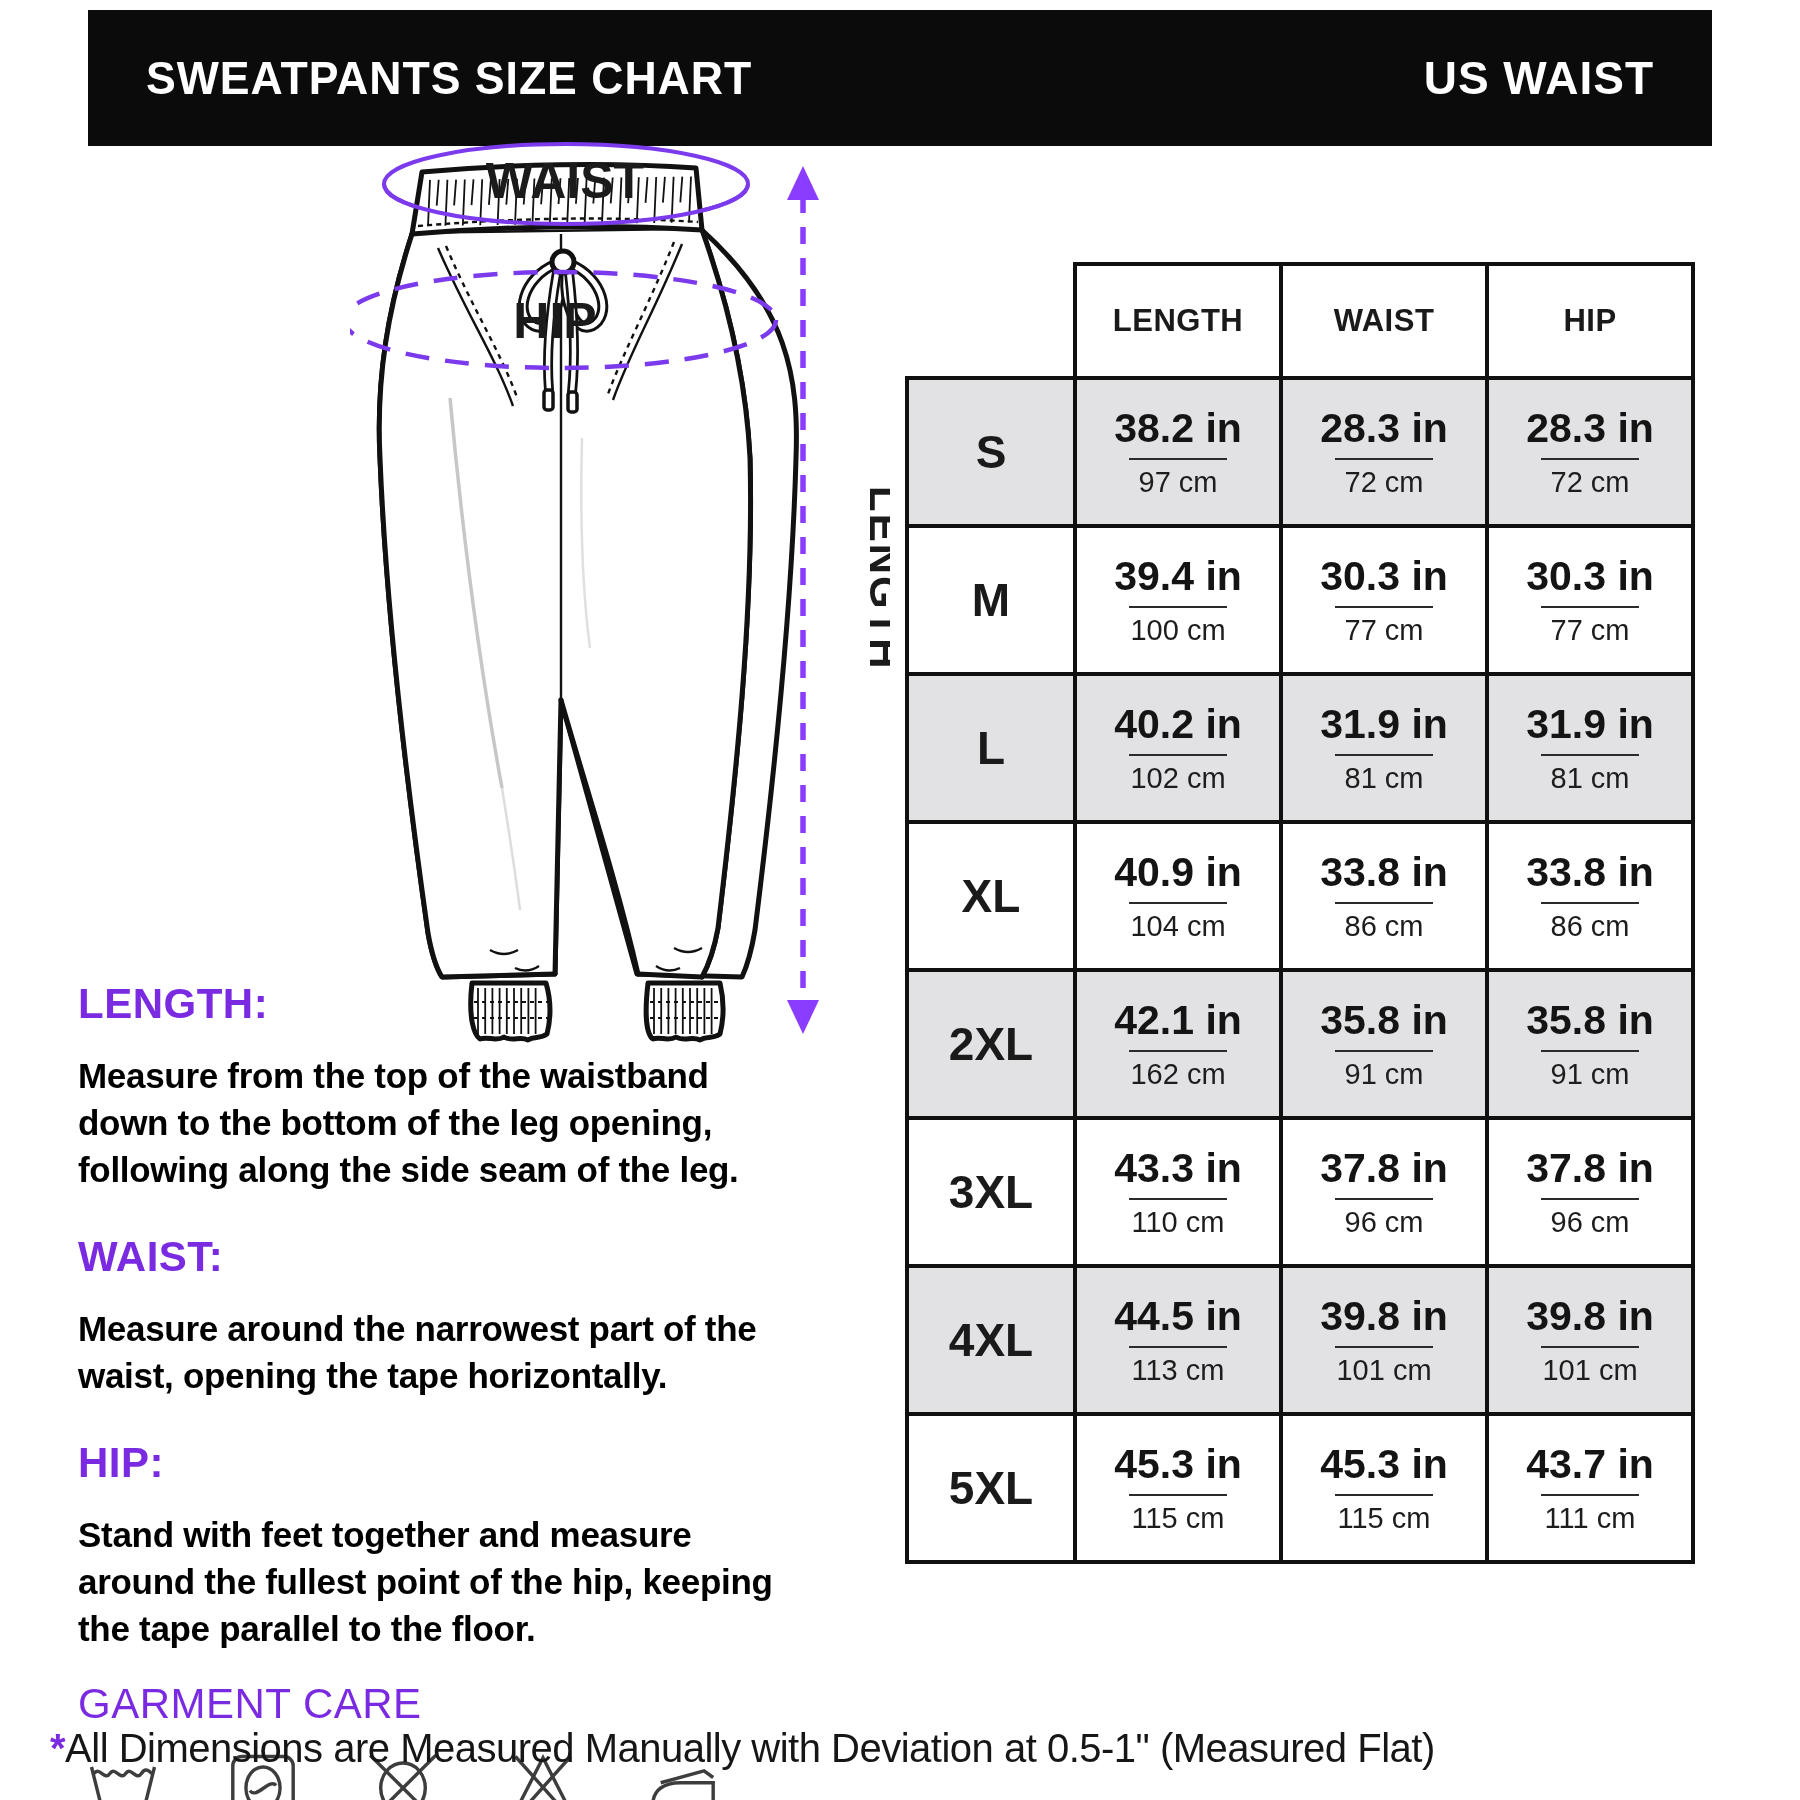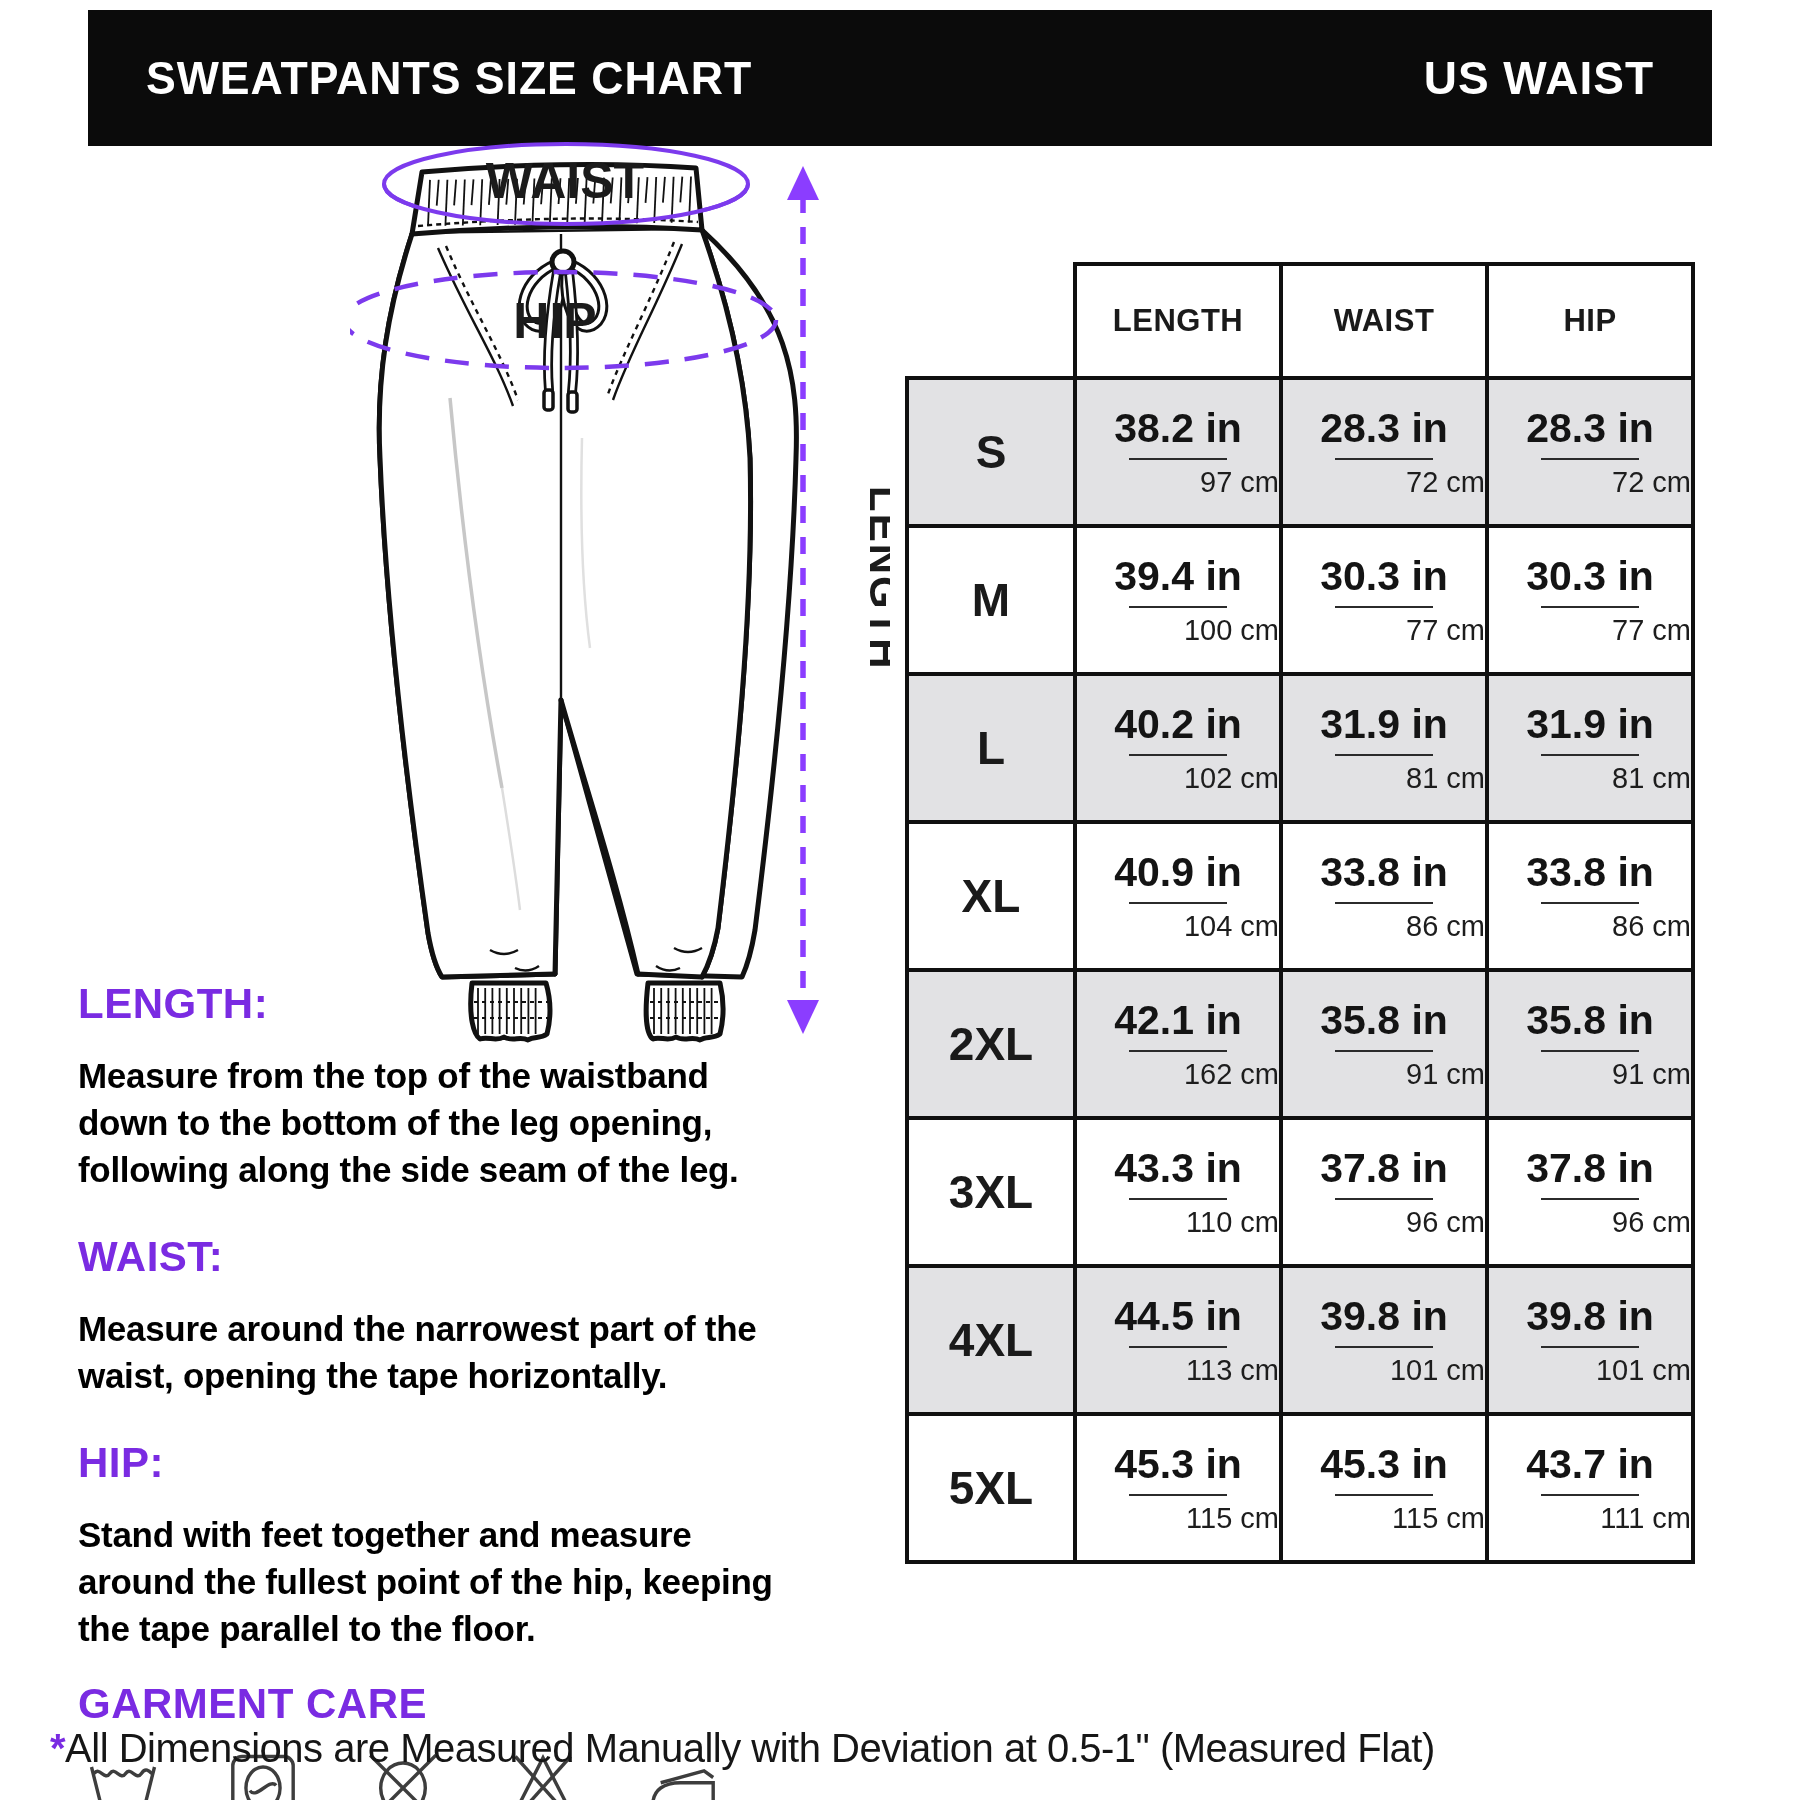--- a/index.html
+++ b/index.html
@@ -25,27 +25,27 @@
   .size-table td,.size-table th{border:4px solid #101010;text-align:center;vertical-align:middle;padding:0;}
   .size-table th.corner{border:none;background:transparent;}
   .size-table th{background:#fff;font-size:31px;font-weight:bold;letter-spacing:.5px;height:110px;}
   .size-table .col-size{width:168px;}
   .size-table .col-data{width:206px;}
   .size-table tbody tr{height:148px;}
   .size-table tbody tr.shade td{background:var(--row-shade,#e2e2e4);}
   .size-table td.size-cell{font-size:46px;font-weight:bold;}
   .in-val{font-size:41px;font-weight:bold;color:#141414;line-height:1;}
   .rule{display:block;width:98px;height:2px;background:#2b2b2b;margin:9px auto 8px;}
-  .cm-val{font-size:29px;color:#1d1d1d;line-height:1;text-align:right;}
+  .cm-val{font-size:29px;color:#1d1d1d;line-height:1;}
   
   .left-col{position:absolute;left:50px;top:980px;width:730px;margin-left:28px;}
   .sec-heading{color:var(--accent,#7a2be2);font-size:42px;font-weight:bold;margin:0 0 24px 0;letter-spacing:.5px;}
   .sec-body{font-size:35px;line-height:47px;margin:0;color:#000000;letter-spacing:-.3px;width:712px;font-weight:bold;}
   .sec{margin-bottom:40px;}
-  .care-heading{color:var(--accent,#7a2be2);font-size:42px;font-weight:bold;margin:4px 0 18px 0;letter-spacing:.5px;}
+  .care-heading{color:var(--accent,#7a2be2);font-size:42px;font-weight:normal;margin:4px 0 18px 0;letter-spacing:.5px;}
   .care-icons{display:flex;gap:50px;align-items:flex-end;}
   .care-icons svg{width:90px;height:84px;}
   .care-icons path,.care-icons line,.care-icons rect,.care-icons ellipse,.care-icons circle{
     fill:none;stroke:#3d3d3d;stroke-width:2.6;
   }
   
   .footnote{position:absolute;left:50px;top:1726px;font-size:40px;letter-spacing:-.5px;color:#161616;white-space:nowrap;}
   .footnote .star{color:var(--accent,#7a2be2);font-weight:bold;}
   
   .pants-line{fill:none;stroke:#111;stroke-width:5;stroke-linecap:round;stroke-linejoin:round;}

